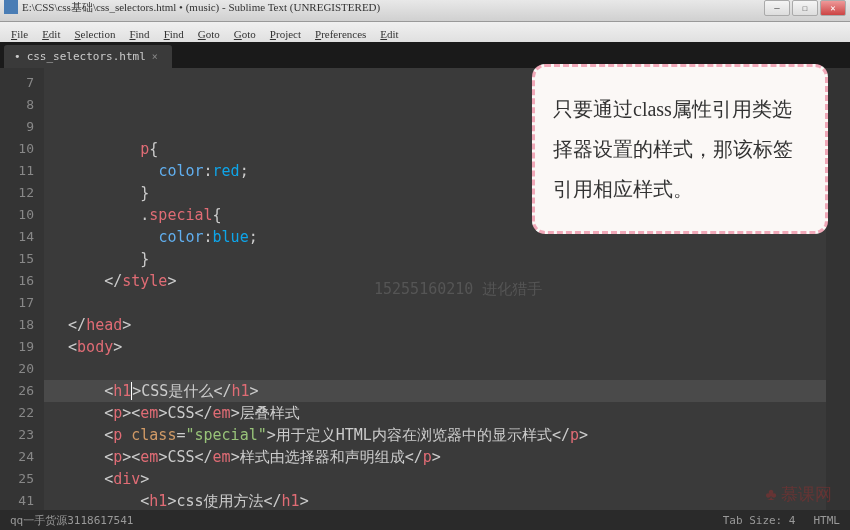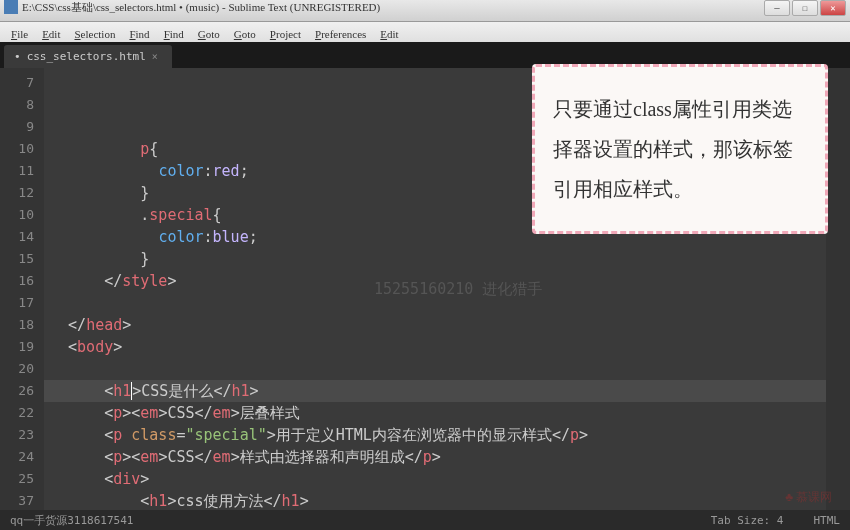--- a/index.html
+++ b/index.html
@@ -19,30 +19,30 @@
 .editor{height:442px;background:#3a3a3a;display:flex;color:#ddd;font-size:15px;line-height:22px;position:relative}
 .gutter{width:44px;background:#343434;color:#888;text-align:right;padding:4px 10px 0 0;font-size:13px}
 .gutter div{height:22px}
 .code{flex:1;padding:4px 0 0 6px;white-space:pre;position:relative}
 .code .line{height:22px;display:flex;align-items:center}
 .hl{background:#4a4a4a;display:block;margin-left:-6px;padding-left:6px}
 .t{color:#e06c75}
 .p{color:#d19a66}
 .s{color:#98c379}
 .k{color:#61afef}
-.v{color:#c4b5fd}
+.v{color:#0ea5e9}
 .pu{color:#ccc}
 .br{color:#ccc}
 .cursor{display:inline-block;width:1px;height:18px;background:#fff;vertical-align:middle}
 .watermark{position:absolute;top:210px;left:330px;color:#555;font-size:15px}
 .minimap{width:24px;background:#333}
-.annotation{position:absolute;top:64px;right:22px;width:296px;background:#fbf8f6;border:3px dashed #f0a8b8;border-radius:4px;padding:22px 18px;color:#333;font-size:20px;line-height:40px;z-index:5;font-family:"Microsoft YaHei"}
+.annotation{position:absolute;top:64px;right:22px;width:296px;background:#fbf8f6;border:3px dashed #f0a8b8;border-radius:13px;padding:22px 18px;color:#333;font-size:20px;line-height:40px;z-index:5;font-family:"Microsoft YaHei"}
 .statusbar{position:absolute;bottom:0;left:0;right:0;height:20px;background:#2a2a2a;color:#999;font-size:11px;display:flex;align-items:center;justify-content:space-between;padding:0 10px}
-.statusbar .right{display:flex;gap:30px}
-.logo{position:absolute;bottom:24px;right:18px;color:#8a3030;font-size:12px;opacity:.55;font-family:"Microsoft YaHei"}
+.statusbar .right{display:flex;gap:18px}
+.logo{position:absolute;bottom:24px;right:18px;color:#8a3030;font-size:17px;opacity:.55;font-family:"Microsoft YaHei"}
 </style>
 </head>
 <body>
 
 <div class="titlebar">
   <div class="icon"></div>
   <div class="title">E:\CSS\css基础\css_selectors.html • (music) - Sublime Text (UNREGISTERED)</div>
   <div class="winbtns">
     <div class="winbtn">—</div>
     <div class="winbtn">☐</div>
@@ -85,21 +85,21 @@
       <div>16</div>
       <div>17</div>
       <div>18</div>
       <div>19</div>
       <div>20</div>
       <div>26</div>
       <div>22</div>
       <div>23</div>
       <div>24</div>
       <div>25</div>
-      <div>37</div>
+      <div>41</div>
       <div>27</div>
     </div>
   <div class="code" id="code">
     <div class="watermark">15255160210 进化猎手</div>
   <div class="line"><span>          </span><span class="t">p</span><span class="pu">{</span></div><div class="line"><span>            </span><span class="k">color</span><span class="pu">:</span><span class="v">red</span><span class="pu">;</span></div><div class="line"><span>          </span><span class="pu">}</span></div><div class="line"><span>          </span><span class="pu">.</span><span class="t">special</span><span class="pu">{</span></div><div class="line"><span>            </span><span class="k">color</span><span class="pu">:</span><span class="v">blue</span><span class="pu">;</span></div><div class="line"><span>          </span><span class="pu">}</span></div><div class="line"><span>      </span><span class="br">&lt;/</span><span class="t">style</span><span class="br">&gt;</span></div><div class="line"><span></span></div><div class="line"><span>  </span><span class="br">&lt;/</span><span class="t">head</span><span class="br">&gt;</span></div><div class="line"><span>  </span><span class="br">&lt;</span><span class="t">body</span><span class="br">&gt;</span></div><div class="line"><span></span></div><div class="line hl"><span>      </span><span class="br">&lt;</span><span class="t">h1</span><span class="cursor"></span><span class="br">&gt;</span><span class="pu">CSS是什么</span><span class="br">&lt;/</span><span class="t">h1</span><span class="br">&gt;</span></div><div class="line"><span>      </span><span class="br">&lt;</span><span class="t">p</span><span class="br">&gt;&lt;</span><span class="t">em</span><span class="br">&gt;</span><span class="pu">CSS</span><span class="br">&lt;/</span><span class="t">em</span><span class="br">&gt;</span><span class="pu">层叠样式</span></div><div class="line"><span>      </span><span class="br">&lt;</span><span class="t">p</span><span class="pu"> </span><span class="p">class</span><span class="pu">=</span><span class="s">"special"</span><span class="br">&gt;</span><span class="pu">用于定义HTML内容在浏览器中的显示样式</span><span class="br">&lt;/</span><span class="t">p</span><span class="br">&gt;</span></div><div class="line"><span>      </span><span class="br">&lt;</span><span class="t">p</span><span class="br">&gt;&lt;</span><span class="t">em</span><span class="br">&gt;</span><span class="pu">CSS</span><span class="br">&lt;/</span><span class="t">em</span><span class="br">&gt;</span><span class="pu">样式由选择器和声明组成</span><span class="br">&lt;/</span><span class="t">p</span><span class="br">&gt;</span></div><div class="line"><span>      </span><span class="br">&lt;</span><span class="t">div</span><span class="br">&gt;</span></div><div class="line"><span>          </span><span class="br">&lt;</span><span class="t">h1</span><span class="br">&gt;</span><span class="pu">css使用方法</span><span class="br">&lt;/</span><span class="t">h1</span><span class="br">&gt;</span></div><div class="line"><span>          </span><span class="br">&lt;</span><span class="t">ul</span><span class="br">&gt;</span></div></div>
   <div class="minimap"></div>
 </div>
 
 <div class="annotation">
   <span>只要通过class属性引用类选择器设置的样式，那该标签引用相应样式。</span>

